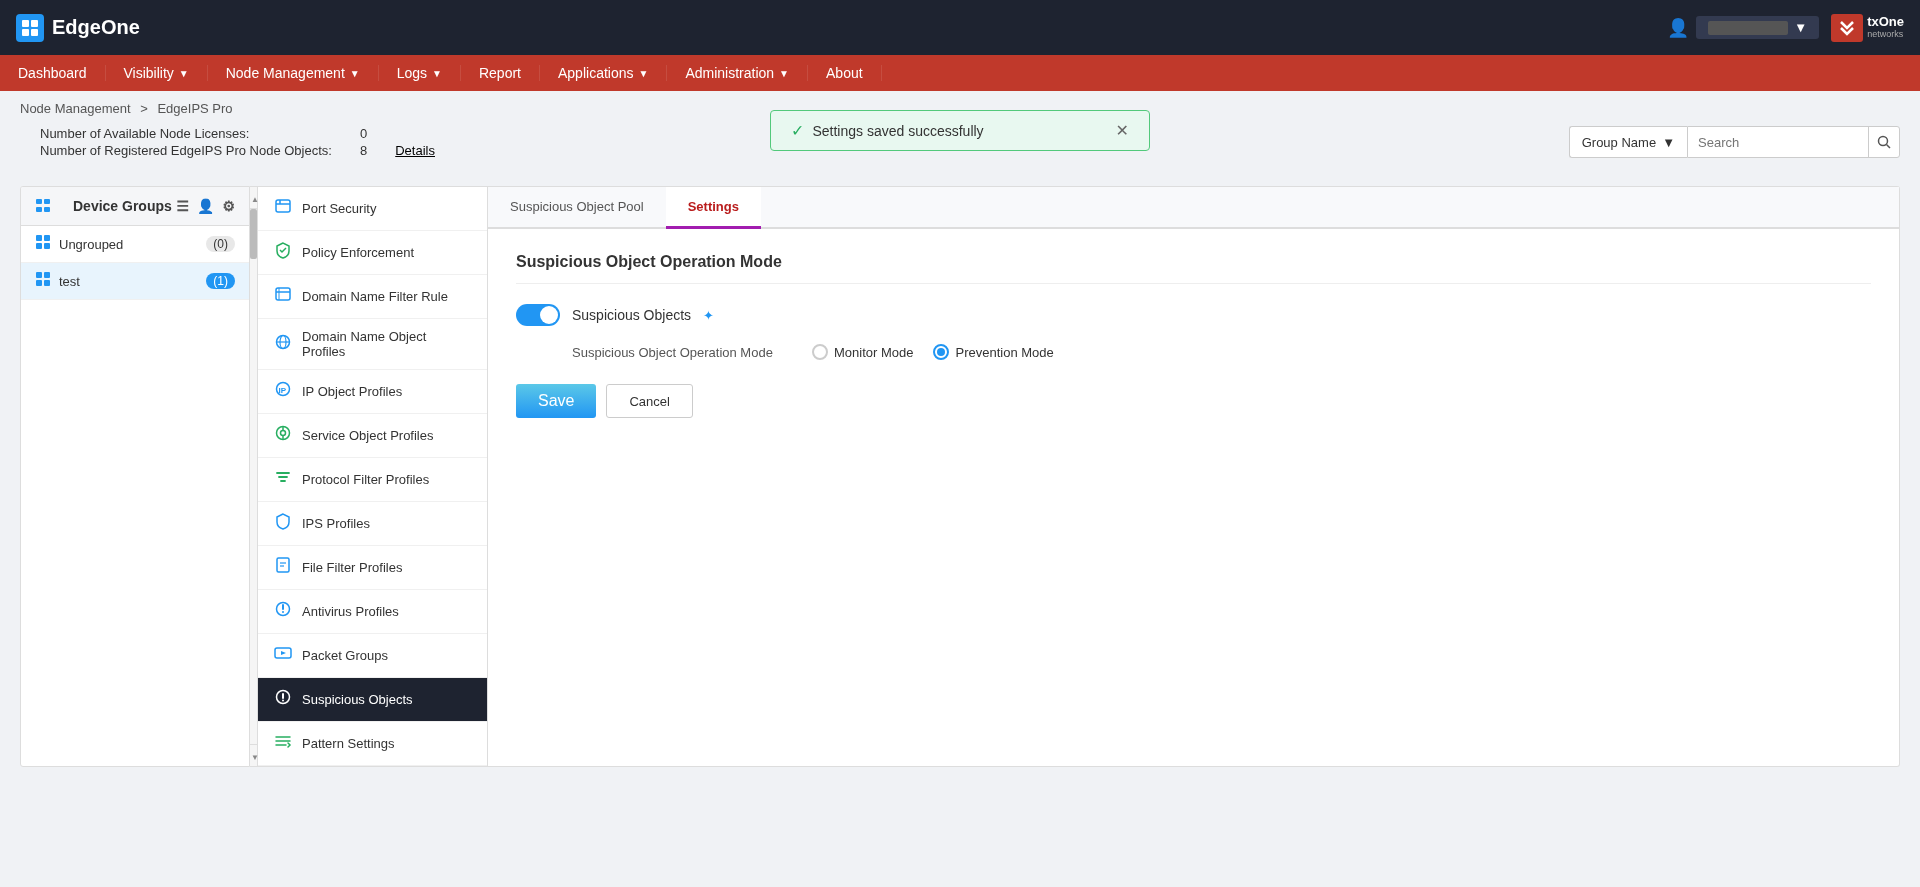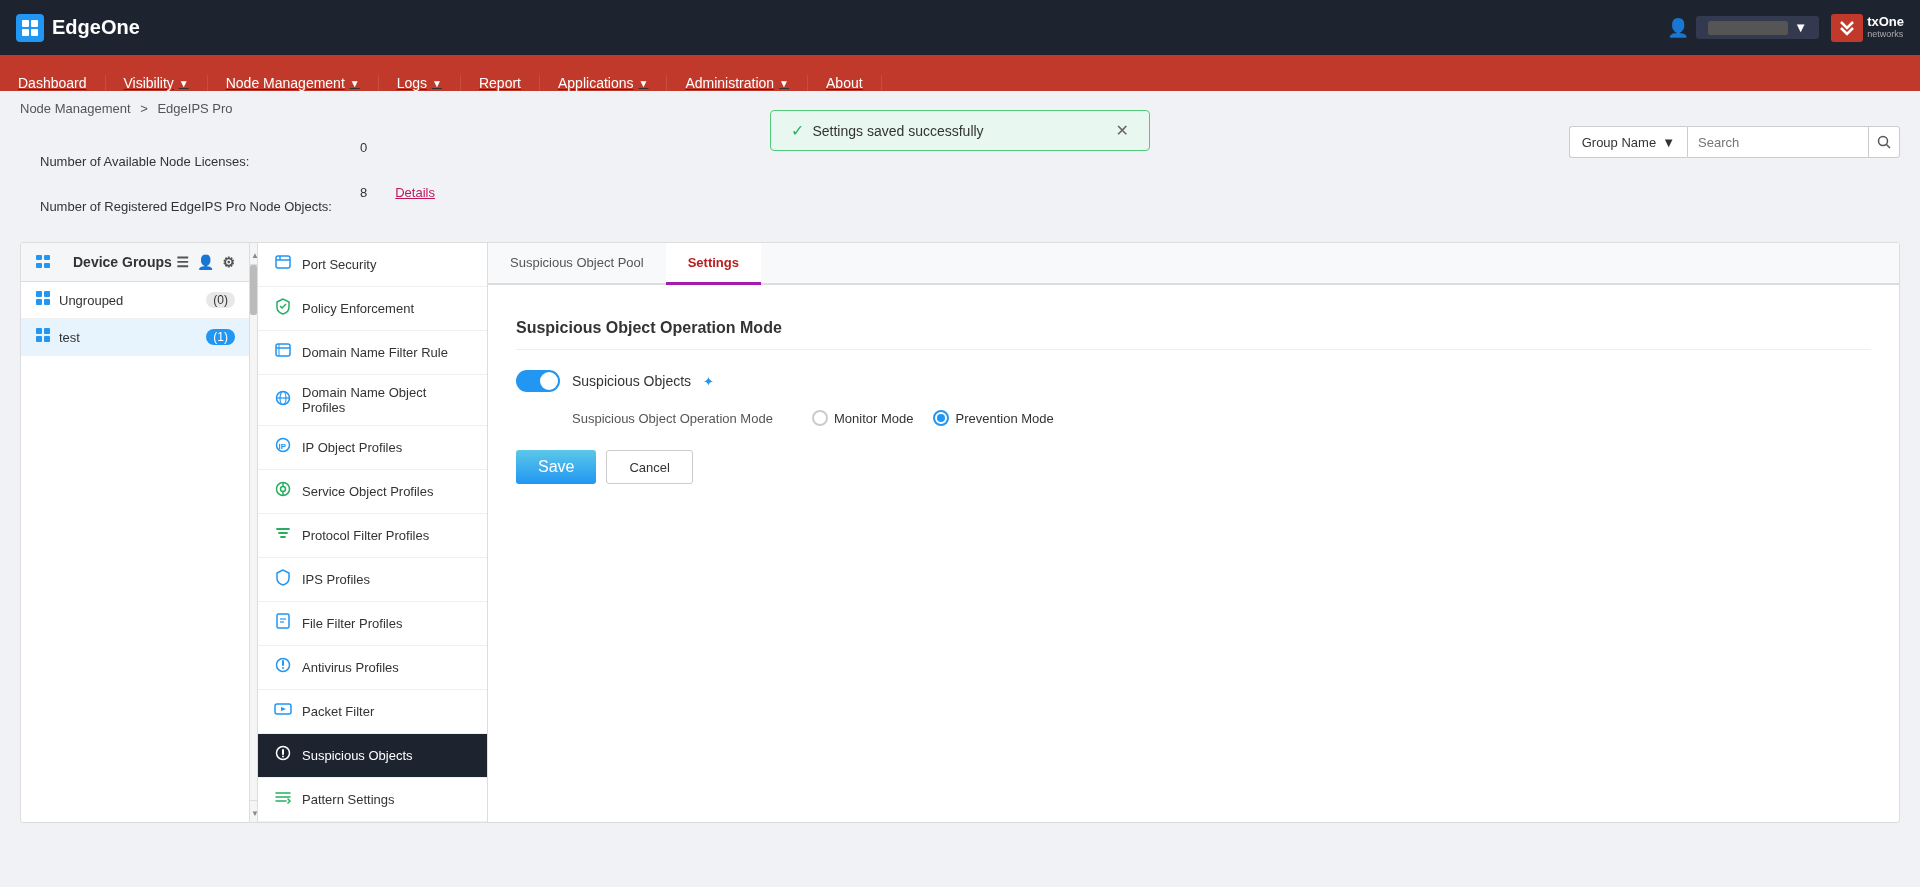--- a/index.html
+++ b/index.html
@@ -71,23 +71,22 @@
       justify-content: center;
       color: white;
       font-size: 9px;
       font-weight: bold;
     }
 
     
     .nav-bar {
       background: #c0392b;
       display: flex;
-      align-items: flex-end;
+      align-items: center;
       height: 36px;
-      text-decoration: underline;
     }
     .nav-item {
       display: flex;
       align-items: center;
       padding: 0 18px;
       color: white;
       font-size: 14px;
       cursor: pointer;
       white-space: nowrap;
       gap: 5px;
@@ -104,23 +103,23 @@
     .breadcrumb-area a { color: #555; text-decoration: none; }
     .breadcrumb-area .sep { margin: 0 6px; }
 
     
     .license-area {
       padding: 4px 20px 8px;
       font-size: 13px;
       color: #333;
     }
     .license-row { display: flex; gap: 20px; align-items: center; margin-bottom: 2px; }
-    .license-label { min-width: 300px; margin-top: 28px; }
+    .license-label { min-width: 300px; }
     .license-value { color: #333; font-weight: 500; }
-    .details-link { color: #be185d; cursor: pointer; margin-left: 8px; }
+    .details-link { color: #000000; cursor: pointer; margin-left: 8px; }
 
     
     .toast {
       position: fixed;
       top: 110px;
       left: 50%;
       transform: translateX(-50%);
       background: #e8f8f0;
       border: 1px solid #52c97b;
       border-radius: 4px;
@@ -303,21 +302,21 @@
       margin-bottom: -2px;
     }
     .tab.active {
       color: #b91c1c;
       font-weight: bold;
       border-bottom: 3px solid #a21caf;
       background: white;
     }
 
     .panel-body {
-      padding: 34px 28px;
+      padding: 24px 28px;
       flex: 1;
     }
     .section-title {
       font-size: 16px;
       font-weight: bold;
       color: #333;
       margin-bottom: 20px;
       padding-bottom: 12px;
       border-bottom: 1px solid #eee;
     }
@@ -674,21 +673,21 @@
       </span>
       <span>Antivirus Profiles</span>
     </div>
     <div class="sidebar-menu-item">
       <span class="menu-icon menu-icon-packet">
         <svg width="18" height="18" viewBox="0 0 18 18" fill="none">
             <rect x="1" y="4" width="16" height="10" rx="2" stroke="#2196f3" stroke-width="1.5" fill="none"></rect>
             <polygon points="7,7 7,11 12,9" fill="#2196f3"></polygon>
           </svg>
       </span>
-      <span>Packet Filter</span>
+      <span>Packet Groups</span>
     </div>
     <div class="sidebar-menu-item active">
       <span class="menu-icon">
         <svg width="18" height="18" viewBox="0 0 18 18" fill="none">
             <circle cx="9" cy="9" r="6.5" stroke="white" stroke-width="1.5" fill="none"></circle>
             <path d="M9 6v4" stroke="white" stroke-width="2" stroke-linecap="round"></path>
             <circle cx="9" cy="12.5" r="1" fill="white"></circle>
           </svg>
       </span>
       <span>Suspicious Objects</span>

